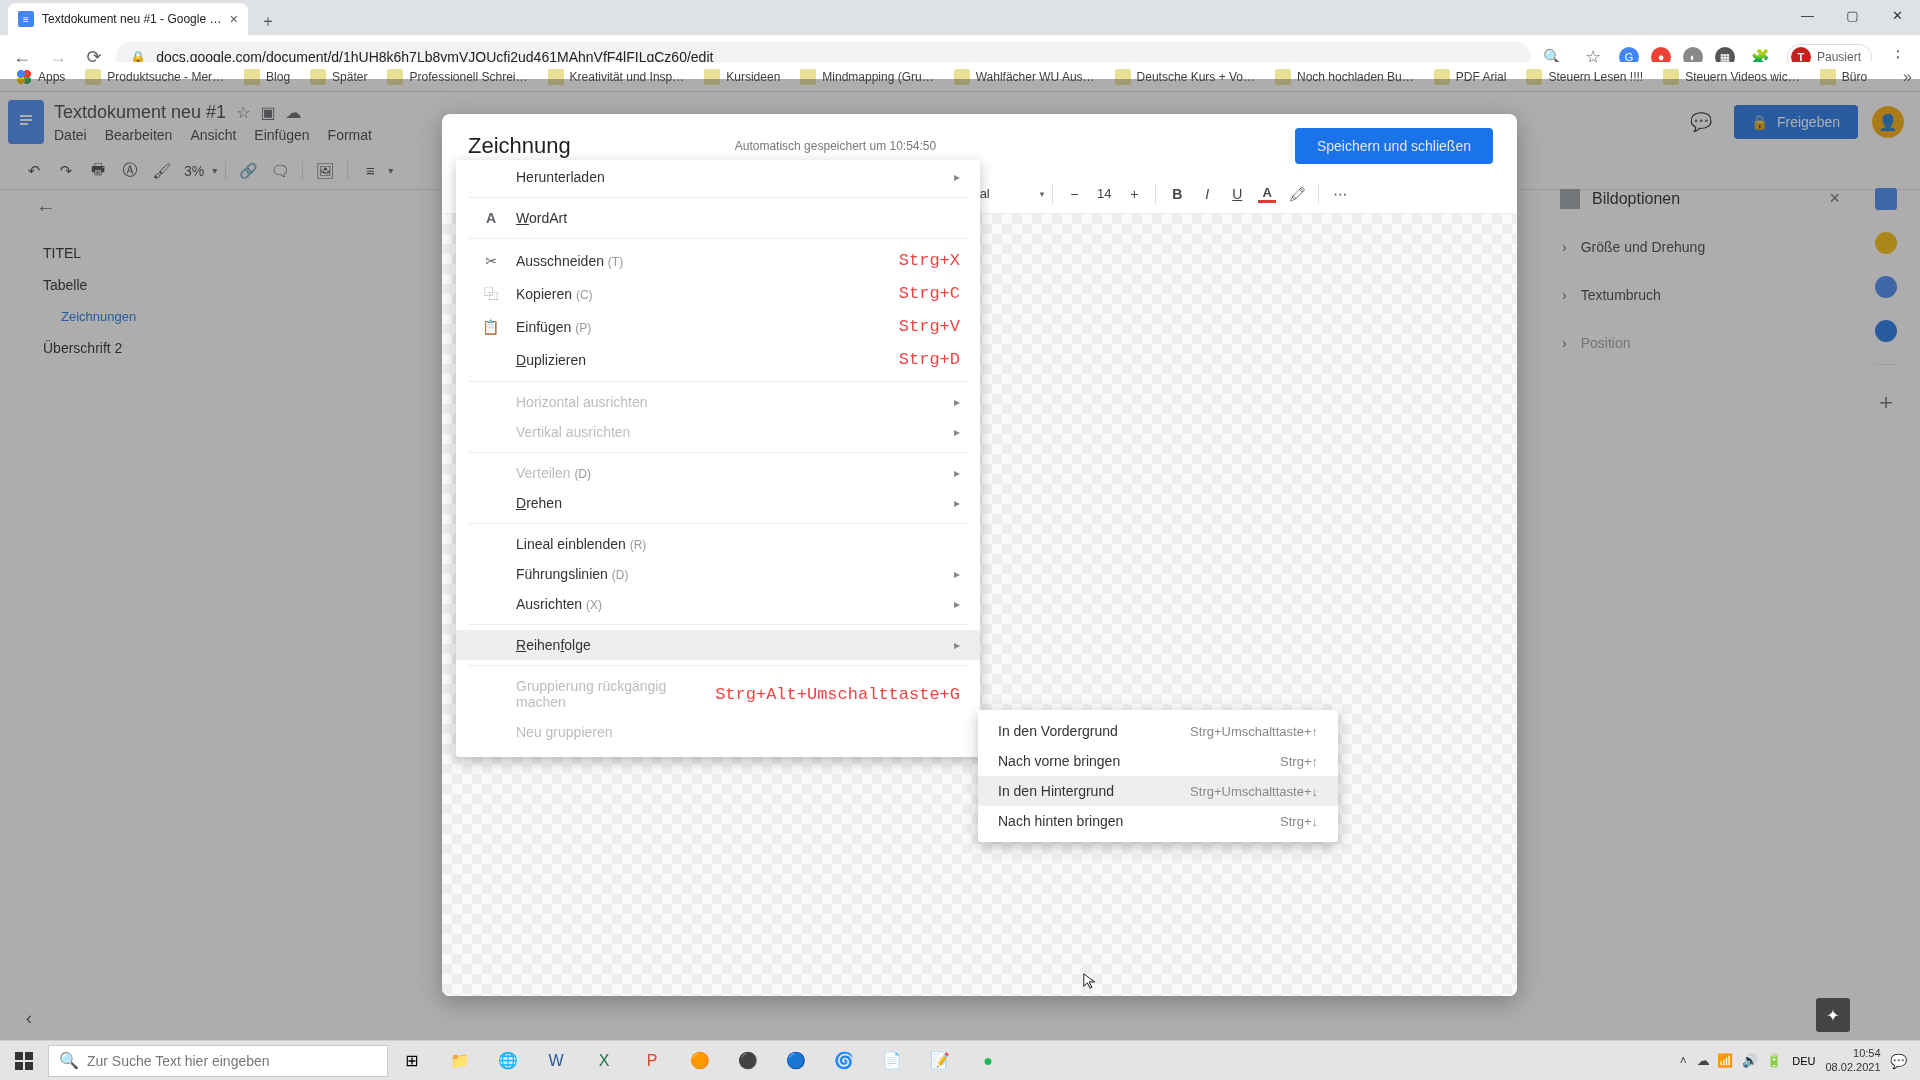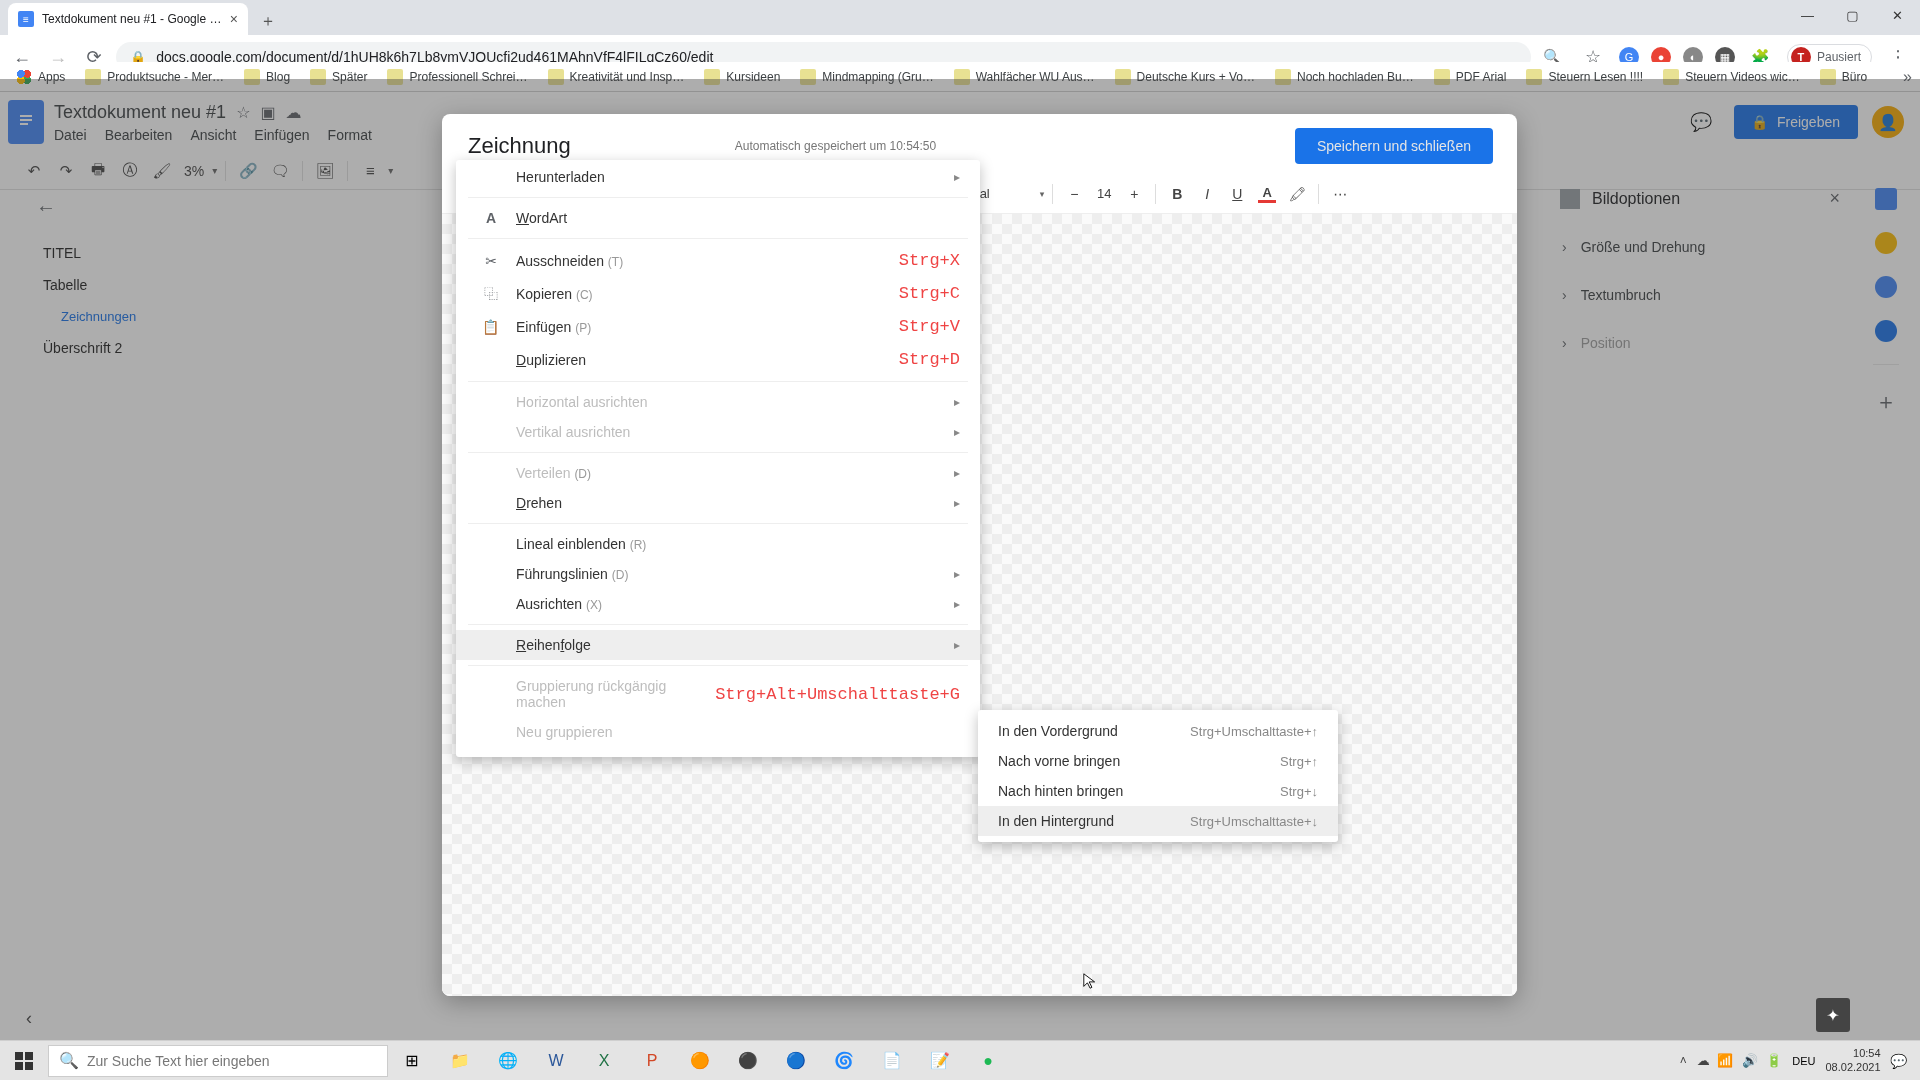--- a/index.html
+++ b/index.html
@@ -501,27 +501,27 @@
 
   <div class="submenu">
     <div class="sm-item">
       <span class="sm-label">In den Vordergrund</span>
       <span class="sm-kbd">Strg+Umschalttaste+↑</span>
     </div>
     <div class="sm-item">
       <span class="sm-label">Nach vorne bringen</span>
       <span class="sm-kbd">Strg+↑</span>
     </div>
+    <div class="sm-item hovered">
+      <span class="sm-label">In den Hintergrund</span>
+      <span class="sm-kbd">Strg+Umschalttaste+↓</span>
+    </div>
     <div class="sm-item">
       <span class="sm-label">Nach hinten bringen</span>
       <span class="sm-kbd">Strg+↓</span>
-    </div>
-    <div class="sm-item hovered">
-      <span class="sm-label">In den Hintergrund</span>
-      <span class="sm-kbd">Strg+Umschalttaste+↓</span>
     </div>
   </div>
 </div>
 
 <svg class="cursor" style="top:972px; left:1082px;" viewBox="0 0 20 20">
   <path d="M2 2 L2 16 L6 12 L9 18 L11 17 L8 11 L14 11 Z" fill="#fff" stroke="#000" stroke-width="1"></path>
 </svg>
 
 <div class="taskbar">
   <div class="start-btn">

